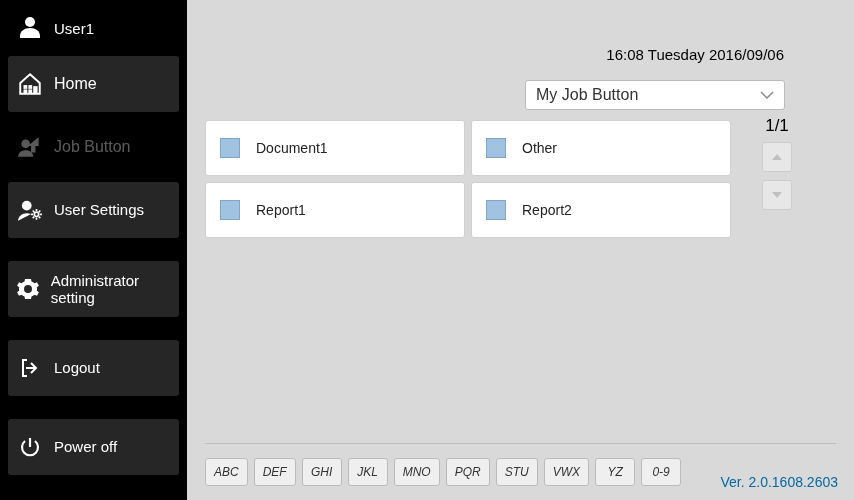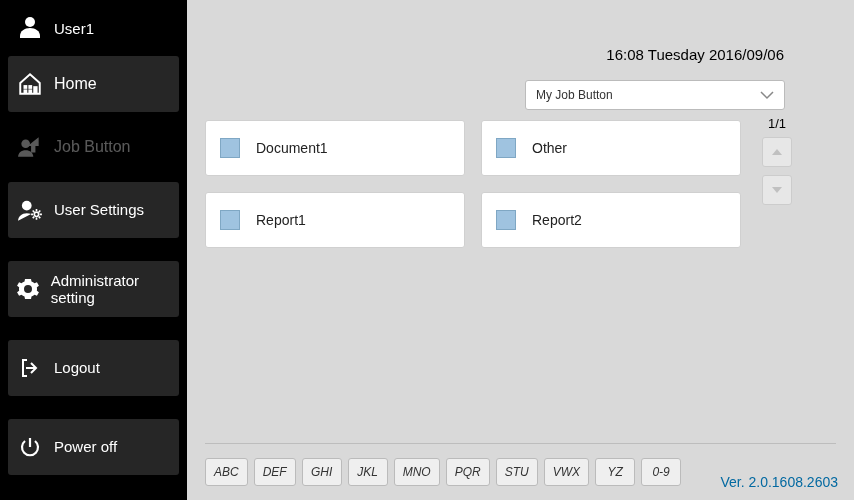--- a/index.html
+++ b/index.html
@@ -18,30 +18,30 @@
     .nav-item .label { color: #fff; font-size: 16px; }
     .spacer { flex: 1; }
     .nav-bottom { padding: 0 8px 8px 8px; }
     .nav-bottom .nav-item { background: #262626; margin-bottom: 23px; }
     .nav-bottom .nav-item .label { font-size: 15px; line-height: 1.15; }
     
     
     .main { flex: 1; position: relative; padding: 10px 18px 14px 18px; display: flex; flex-direction: column; margin-top: 28px; }
     .clock { position: absolute; top: 18px; right: 70px; font-size: 15px; color: #000; }
     .select-row { margin-top: 42px; margin-left: 320px; }
-    .select { width: 260px; height: 30px; background: #fff; border: 1px solid #bbb; border-radius: 3px; display: flex; align-items: center; justify-content: space-between; padding: 0 10px; font-size: 12px; color: #333; cursor: pointer; }
+    .select { width: 260px; height: 30px; background: #fff; border: 1px solid #bbb; border-radius: 3px; display: flex; align-items: center; justify-content: space-between; padding: 0 10px; font-size: 16px; color: #333; cursor: pointer; }
     .select .caret svg { display: block; }
     
     .content-row { display: flex; margin-top: 10px; }
-    .cards { width: 536px; display: grid; grid-template-columns: 260px 260px; gap: 16px; }
+    .cards { width: 536px; display: grid; grid-template-columns: 260px 260px; gap: 6px; }
     .card { height: 56px; background: #fff; border: 1px solid #d0d0d0; border-radius: 3px; display: flex; align-items: center; padding: 0 14px; cursor: pointer; }
     .card .thumb { width: 20px; height: 20px; background: #9fc3e0; border: 1px solid #7fa7c4; margin-right: 16px; }
     .card .label { font-size: 14px; color: #222; }
     .pager { width: 40px; margin-left: 16px; display: flex; flex-direction: column; align-items: center; }
-    .pager .page { font-size: 13px; margin-bottom: 6px; margin-top: -4px; }
+    .pager .page { font-size: 17px; margin-bottom: 6px; margin-top: -4px; }
     .pager .pbtn { width: 30px; height: 30px; background: #e7e7e7; border: 1px solid #ccc; border-radius: 3px; display: flex; align-items: center; justify-content: center; margin-bottom: 8px; cursor: pointer; }
     .pager .pbtn svg { opacity: 0.4; }
     
     .grow { flex: 1; }
     .divider { height: 1px; background: #bdbdbd; margin-bottom: 10px; }
     .filters { display: flex; gap: 6px; margin-top: 4px; font-style: italic; }
     .fbtn { min-width: 40px; height: 28px; background: #efefef; border: 1px solid #bbb; border-radius: 3px; font-size: 12px; color: #333; padding: 0 8px; display: flex; align-items: center; justify-content: center; cursor: pointer; }
     .version { position: absolute; right: 16px; bottom: 10px; font-size: 14px; color: #0369a1; }
   </style>
 </head>

